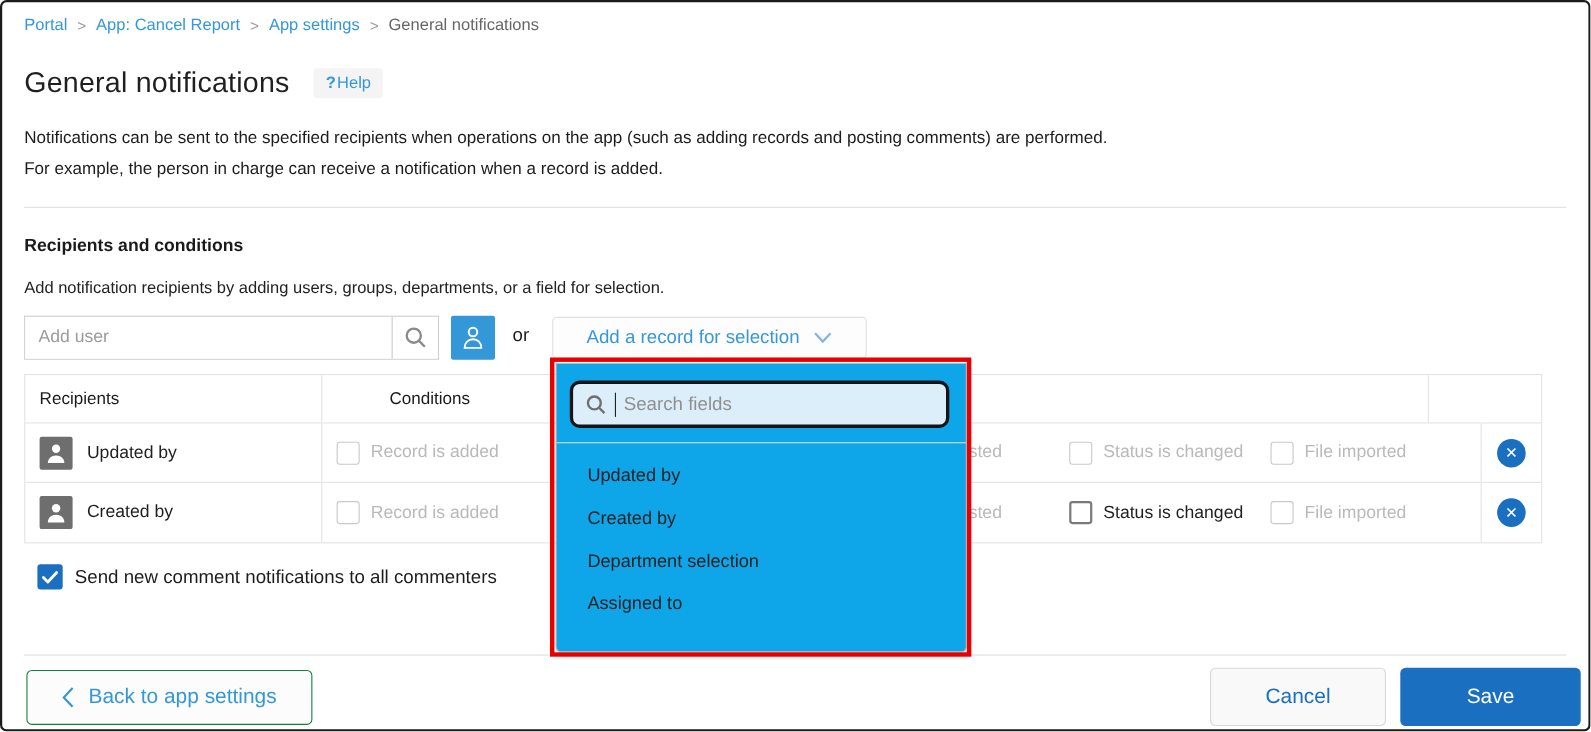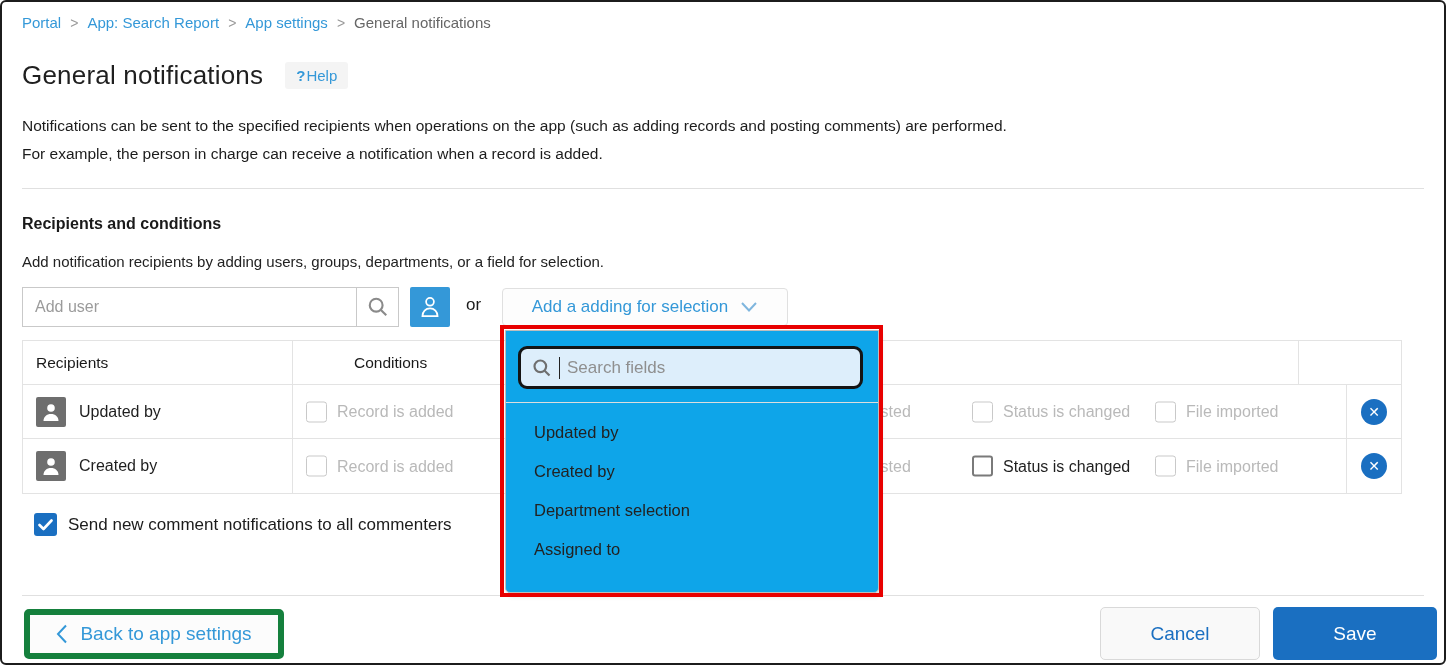--- a/index.html
+++ b/index.html
@@ -75,33 +75,33 @@
   .dropdown-panel{position:absolute;left:503px;top:328px;width:374px;height:263px;background:#0ea5e9;border:1px solid #bdbdbd;border-radius:0 0 5px 5px;box-shadow:2px 3px 5px rgba(0,0,0,.15);z-index:20;}
   .field-search{position:absolute;left:12px;top:15px;width:345px;height:43px;background:var(--search_focus_bg);border:3px solid #141414;border-radius:9px;display:flex;align-items:center;padding:0 11px;gap:7px;}
   .field-search input{flex:1;border:none;outline:none;background:transparent;font-size:17px;color:#333;}
   .field-search input::placeholder{color:#8f8f8f;}
   .caret{width:1px;height:22px;background:#222;}
   .dd-divider{position:absolute;left:0;right:0;top:71px;height:1px;background:#ddd;}
   .dd-list{position:absolute;left:0;right:0;top:82px;}
   .dd-item{padding:10px 0 10px 28px;font-size:16.5px;color:#222;cursor:pointer;}
   .annotation-box{position:absolute;left:498px;top:323px;width:383px;height:272px;border:4px solid var(--annotation_red);z-index:30;pointer-events:none;}
   
-  .back-btn{position:absolute;left:22px;top:607px;width:260px;height:50px;background:#fcfcfc;border:6px solid #15803d;border-radius:5px;color:var(--link_blue);font-size:19px;display:flex;align-items:center;justify-content:center;gap:12px;cursor:pointer;}
+  .back-btn{position:absolute;left:22px;top:607px;width:260px;height:50px;background:#fcfcfc;border:1px solid #15803d;border-radius:5px;color:var(--link_blue);font-size:19px;display:flex;align-items:center;justify-content:center;gap:12px;cursor:pointer;}
   .cancel-btn{position:absolute;left:1098px;top:605px;width:160px;height:53px;background:#f9f9f9;border:1px solid #d9d9d9;border-radius:5px;color:var(--primary_blue);font-size:19px;cursor:pointer;}
   .save-btn{position:absolute;left:1271px;top:605px;width:164px;height:53px;background:var(--primary_blue);border:none;border-radius:5px;color:#fff;font-size:19px;cursor:pointer;}
 </style>
 </head>
 <body>
 
 <div class="page">
 
   <nav class="breadcrumb">
     <a>Portal</a>
     <span class="crumb-sep">&gt;</span>
-    <a>App: Search Report</a>
+    <a>App: Cancel Report</a>
     <span class="crumb-sep">&gt;</span>
     <a>App settings</a>
     <span class="crumb-sep">&gt;</span>
     <span class="crumb-current">General notifications</span>
   </nav>
 
   <div class="title-row">
     <h1 class="page-title">General notifications</h1>
     <span class="help-badge">
       <span class="q">?</span>
@@ -129,21 +129,21 @@
     </span>
   </div>
   <button class="user-btn">
     <svg width="26" height="26" viewBox="0 0 24 24" fill="none" stroke="#fff" stroke-width="1.6">
         <circle cx="12" cy="7.2" r="3.6"></circle>
         <path d="M5 20.5c0-4.4 3-7.2 7-7.2s7 2.8 7 7.2z"></path>
       </svg>
   </button>
   <span class="or-label">or</span>
   <button class="field-btn">
-    <span>Add a adding for selection</span>
+    <span>Add a record for selection</span>
     <svg width="18" height="12" viewBox="0 0 18 12" fill="none" stroke="#7fb6de" stroke-width="2">
         <polyline points="2,2 9,9.5 16,2"></polyline>
       </svg>
   </button>
 
   <div class="rec-table">
     <div class="t-row t-header">
       <div class="col-recipient">
         <span class="th-label">Recipients</span>
       </div>

